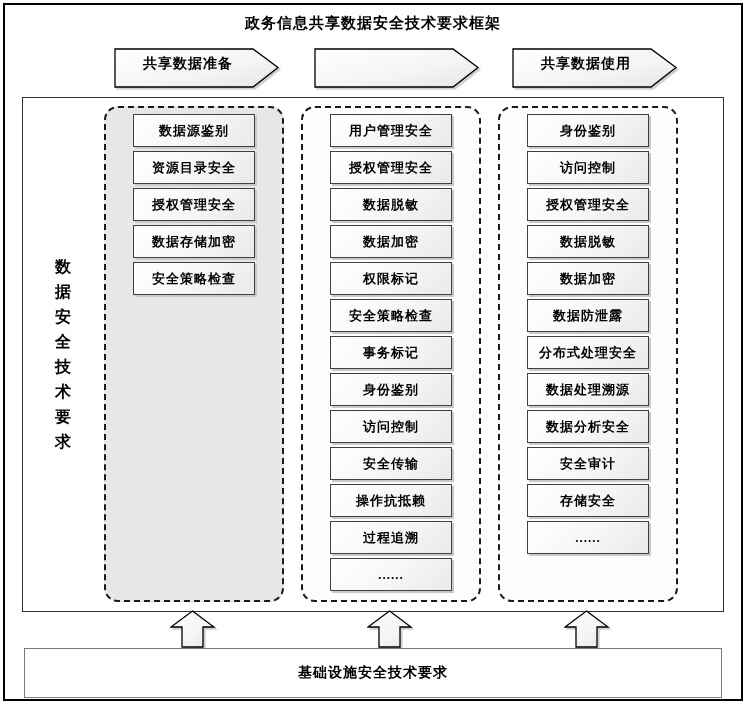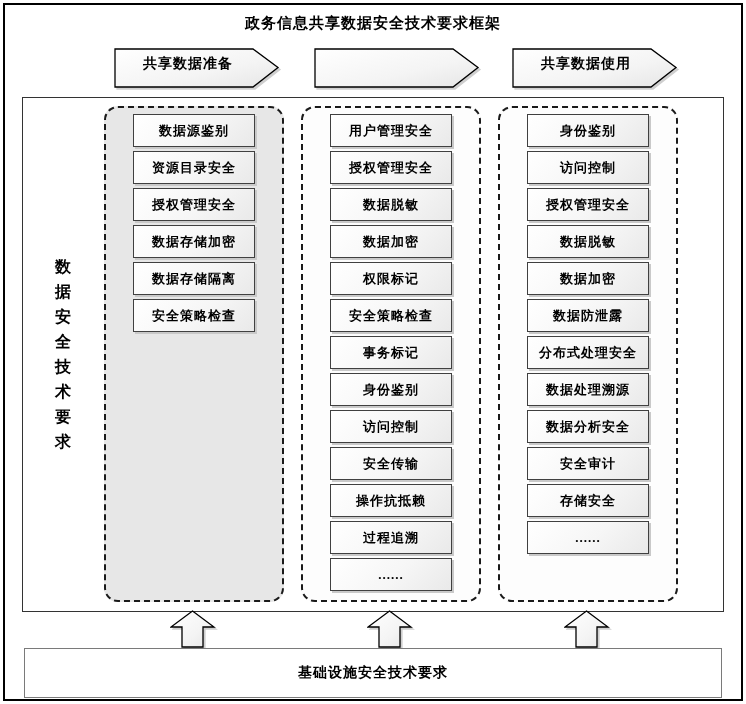--- a/index.html
+++ b/index.html
@@ -108,21 +108,20 @@
       <span>术</span>
       <span>要</span>
       <span>求</span>
     </div>
 
     <div class="column column-prepare">
       <div class="item">数据源鉴别</div>
       <div class="item">资源目录安全</div>
       <div class="item">授权管理安全</div>
       <div class="item">数据存储加密</div>
-      <div class="item">数据存储隔离</div>
       <div class="item">安全策略检查</div>
     </div>
 
     <div class="column column-exchange">
       <div class="item">用户管理安全</div>
       <div class="item">授权管理安全</div>
       <div class="item">数据脱敏</div>
       <div class="item">数据加密</div>
       <div class="item">权限标记</div>
       <div class="item">安全策略检查</div>

